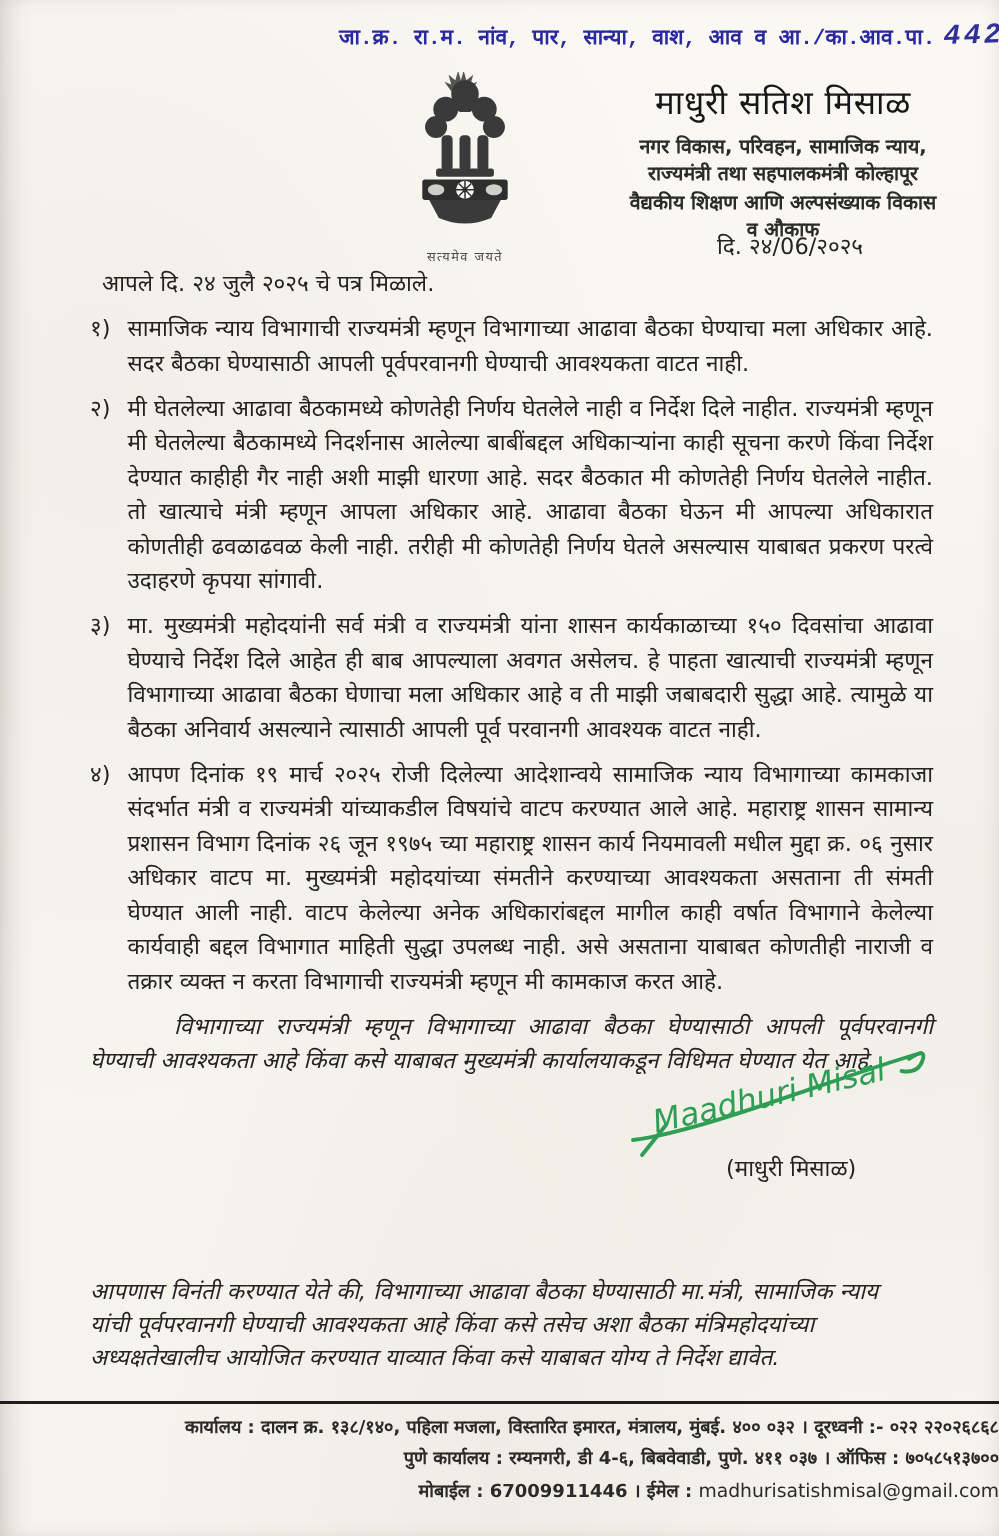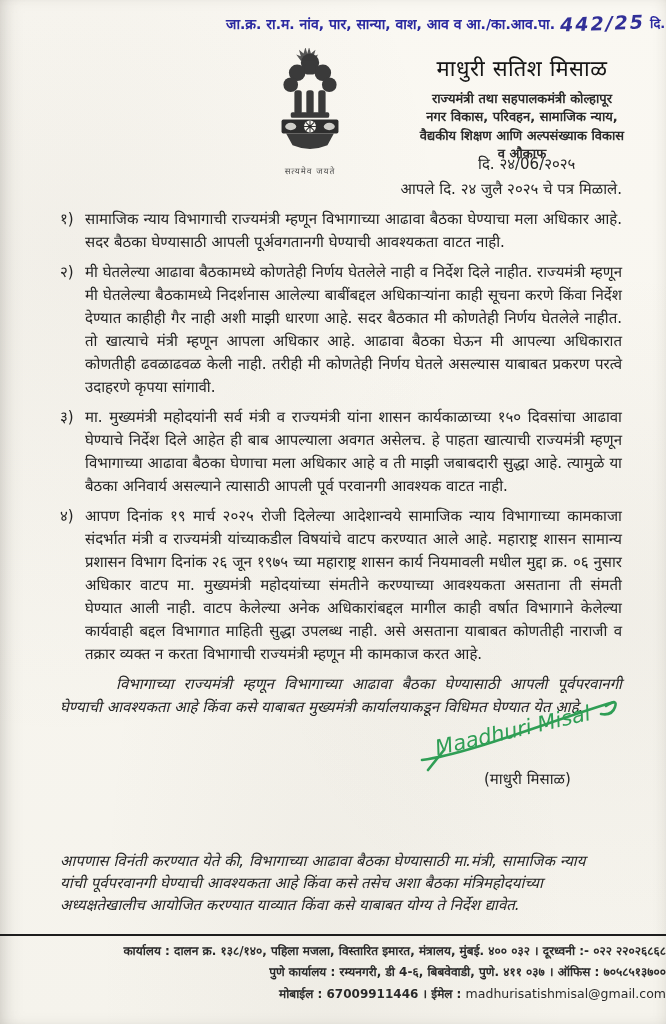--- a/index.html
+++ b/index.html
@@ -14,38 +14,38 @@
       linear-gradient(#faf8f2,#f5f3ec);
     box-shadow: inset 12px 0 22px -14px rgba(60,55,45,0.35), inset -8px 0 18px -14px rgba(60,55,45,0.25);
     overflow:hidden;
     font-family:"DejaVu Sans", sans-serif;
     color:#232323;
   }
   
   .stamp{
     position:absolute;left:226px;top:12px;width:436px;
     color:#2a28a0;font-weight:bold;font-size:14px;
-    display:flex;align-items:center;gap:5px;white-space:nowrap;
+    display:flex;align-items:flex-end;gap:5px;white-space:nowrap;font-family:Liberation Mono, monospace;
   }
   .stamp .ref{
     font-size:19px;font-style:italic;letter-spacing:2px;
     transform:rotate(-2deg);font-weight:600;color:#323098;
   }
   .stamp .suffix{font-size:13px;}
   
   .emblem{position:absolute;left:258px;top:48px;width:104px;text-align:center;}
   .emblem-caption{font-size:8.5px;color:#4a4a4a;margin-top:1px;letter-spacing:1px;}
   
   .head-right{position:absolute;right:6px;top:52px;width:276px;text-align:center;}
   .minister-name{font-size:22px;font-weight:normal;color:#161616;letter-spacing:0.5px;}
   .minister-titles{margin-top:8px;font-size:13px;font-weight:bold;color:#2b2b2b;line-height:1.42;}
   .letter-date{position:absolute;left:478px;top:153px;font-size:15px;color:#242424;}
   
   .body{position:absolute;left:60px;top:178px;width:562px;font-size:15px;line-height:23px;text-align:justify;}
-  .opening{margin-left:8px;text-align:right;}
+  .opening{margin-left:8px;text-align:left;}
   .point{display:flex;margin-top:7px;}
   .pnum{flex:0 0 25px;}
   .ptext{flex:1;}
   .closing{margin-top:7px;text-indent:56px;font-style:italic;}
   
   .sig{position:absolute;left:408px;top:686px;width:225px;height:92px;}
   .printed-name{position:absolute;left:484px;top:740px;font-size:15px;color:#242424;margin-top:28px;}
   
   .recipients{position:absolute;left:60px;top:726px;font-size:15px;line-height:26px;color:#242424;}
   .request{position:absolute;left:60px;top:850px;width:556px;font-size:15px;line-height:22px;color:#242424;font-style:italic;}
@@ -93,35 +93,35 @@
       <ellipse cx="29" cy="85.5" rx="6" ry="4" fill="#f8f6f0" opacity="0.8"></ellipse>
       <ellipse cx="71" cy="85.5" rx="6" ry="4" fill="#f8f6f0" opacity="0.8"></ellipse>
       <path d="M24,93 h52 l-7,13 q-19,8 -38,0 z" fill="#3a3a3a"></path>
     </svg>
     <div class="emblem-caption">सत्यमेव जयते</div>
   </div>
 
   <div class="head-right">
     <div class="minister-name">माधुरी सतिश मिसाळ</div>
     <div class="minister-titles">
+      <div>नगर विकास, परिवहन, सामाजिक न्याय,</div>
       <div>राज्यमंत्री तथा सहपालकमंत्री कोल्हापूर</div>
-      <div>नगर विकास, परिवहन, सामाजिक न्याय,</div>
       <div>वैद्यकीय शिक्षण आणि अल्पसंख्याक विकास</div>
       <div>व औकाफ</div>
     </div>
   </div>
 
   <div class="letter-date">दि. २४/06/२०२५</div>
 
   <div class="body">
     <div class="opening">आपले दि. २४ जुलै २०२५ चे पत्र मिळाले.</div>
 
     <div class="point">
       <span class="pnum">१)</span>
-      <span class="ptext">सामाजिक न्याय विभागाची राज्यमंत्री म्हणून विभागाच्या आढावा बैठका घेण्याचा मला अधिकार आहे. सदर बैठका घेण्यासाठी आपली  पूर्अवगतानगी घेण्याची आवश्यकता वाटत नाही.</span>
+      <span class="ptext">सामाजिक न्याय विभागाची राज्यमंत्री म्हणून विभागाच्या आढावा बैठका घेण्याचा मला अधिकार आहे. सदर बैठका घेण्यासाठी आपली  पूर्वपरवानगी घेण्याची आवश्यकता वाटत नाही.</span>
     </div>
 
     <div class="point">
       <span class="pnum">२)</span>
       <span class="ptext">मी घेतलेल्या आढावा बैठकामध्ये कोणतेही निर्णय घेतलेले नाही व निर्देश दिले नाहीत. राज्यमंत्री म्हणून मी घेतलेल्या बैठकामध्ये  निदर्शनास आलेल्या बाबींबद्दल अधिकाऱ्यांना काही सूचना करणे किंवा  निर्देश देण्यात काहीही गैर नाही अशी माझी धारणा आहे. सदर बैठकात मी कोणतेही निर्णय घेतलेले नाहीत. तो खात्याचे मंत्री म्हणून आपला अधिकार आहे. आढावा बैठका घेऊन मी आपल्या अधिकारात कोणतीही ढवळाढवळ केली नाही. तरीही मी कोणतेही निर्णय घेतले असल्यास याबाबत प्रकरण परत्वे उदाहरणे कृपया सांगावी.</span>
     </div>
 
     <div class="point">
       <span class="pnum">३)</span>
       <span class="ptext">मा. मुख्यमंत्री महोदयांनी सर्व मंत्री व राज्यमंत्री यांना  शासन कार्यकाळाच्या १५० दिवसांचा आढावा घेण्याचे निर्देश दिले आहेत ही बाब आपल्याला अवगत असेलच. हे पाहता खात्याची राज्यमंत्री म्हणून विभागाच्या आढावा बैठका घेणाचा मला अधिकार आहे व ती माझी जबाबदारी सुद्धा आहे. त्यामुळे या बैठका अनिवार्य असल्याने त्यासाठी आपली पूर्व परवानगी आवश्यक वाटत नाही.</span>

